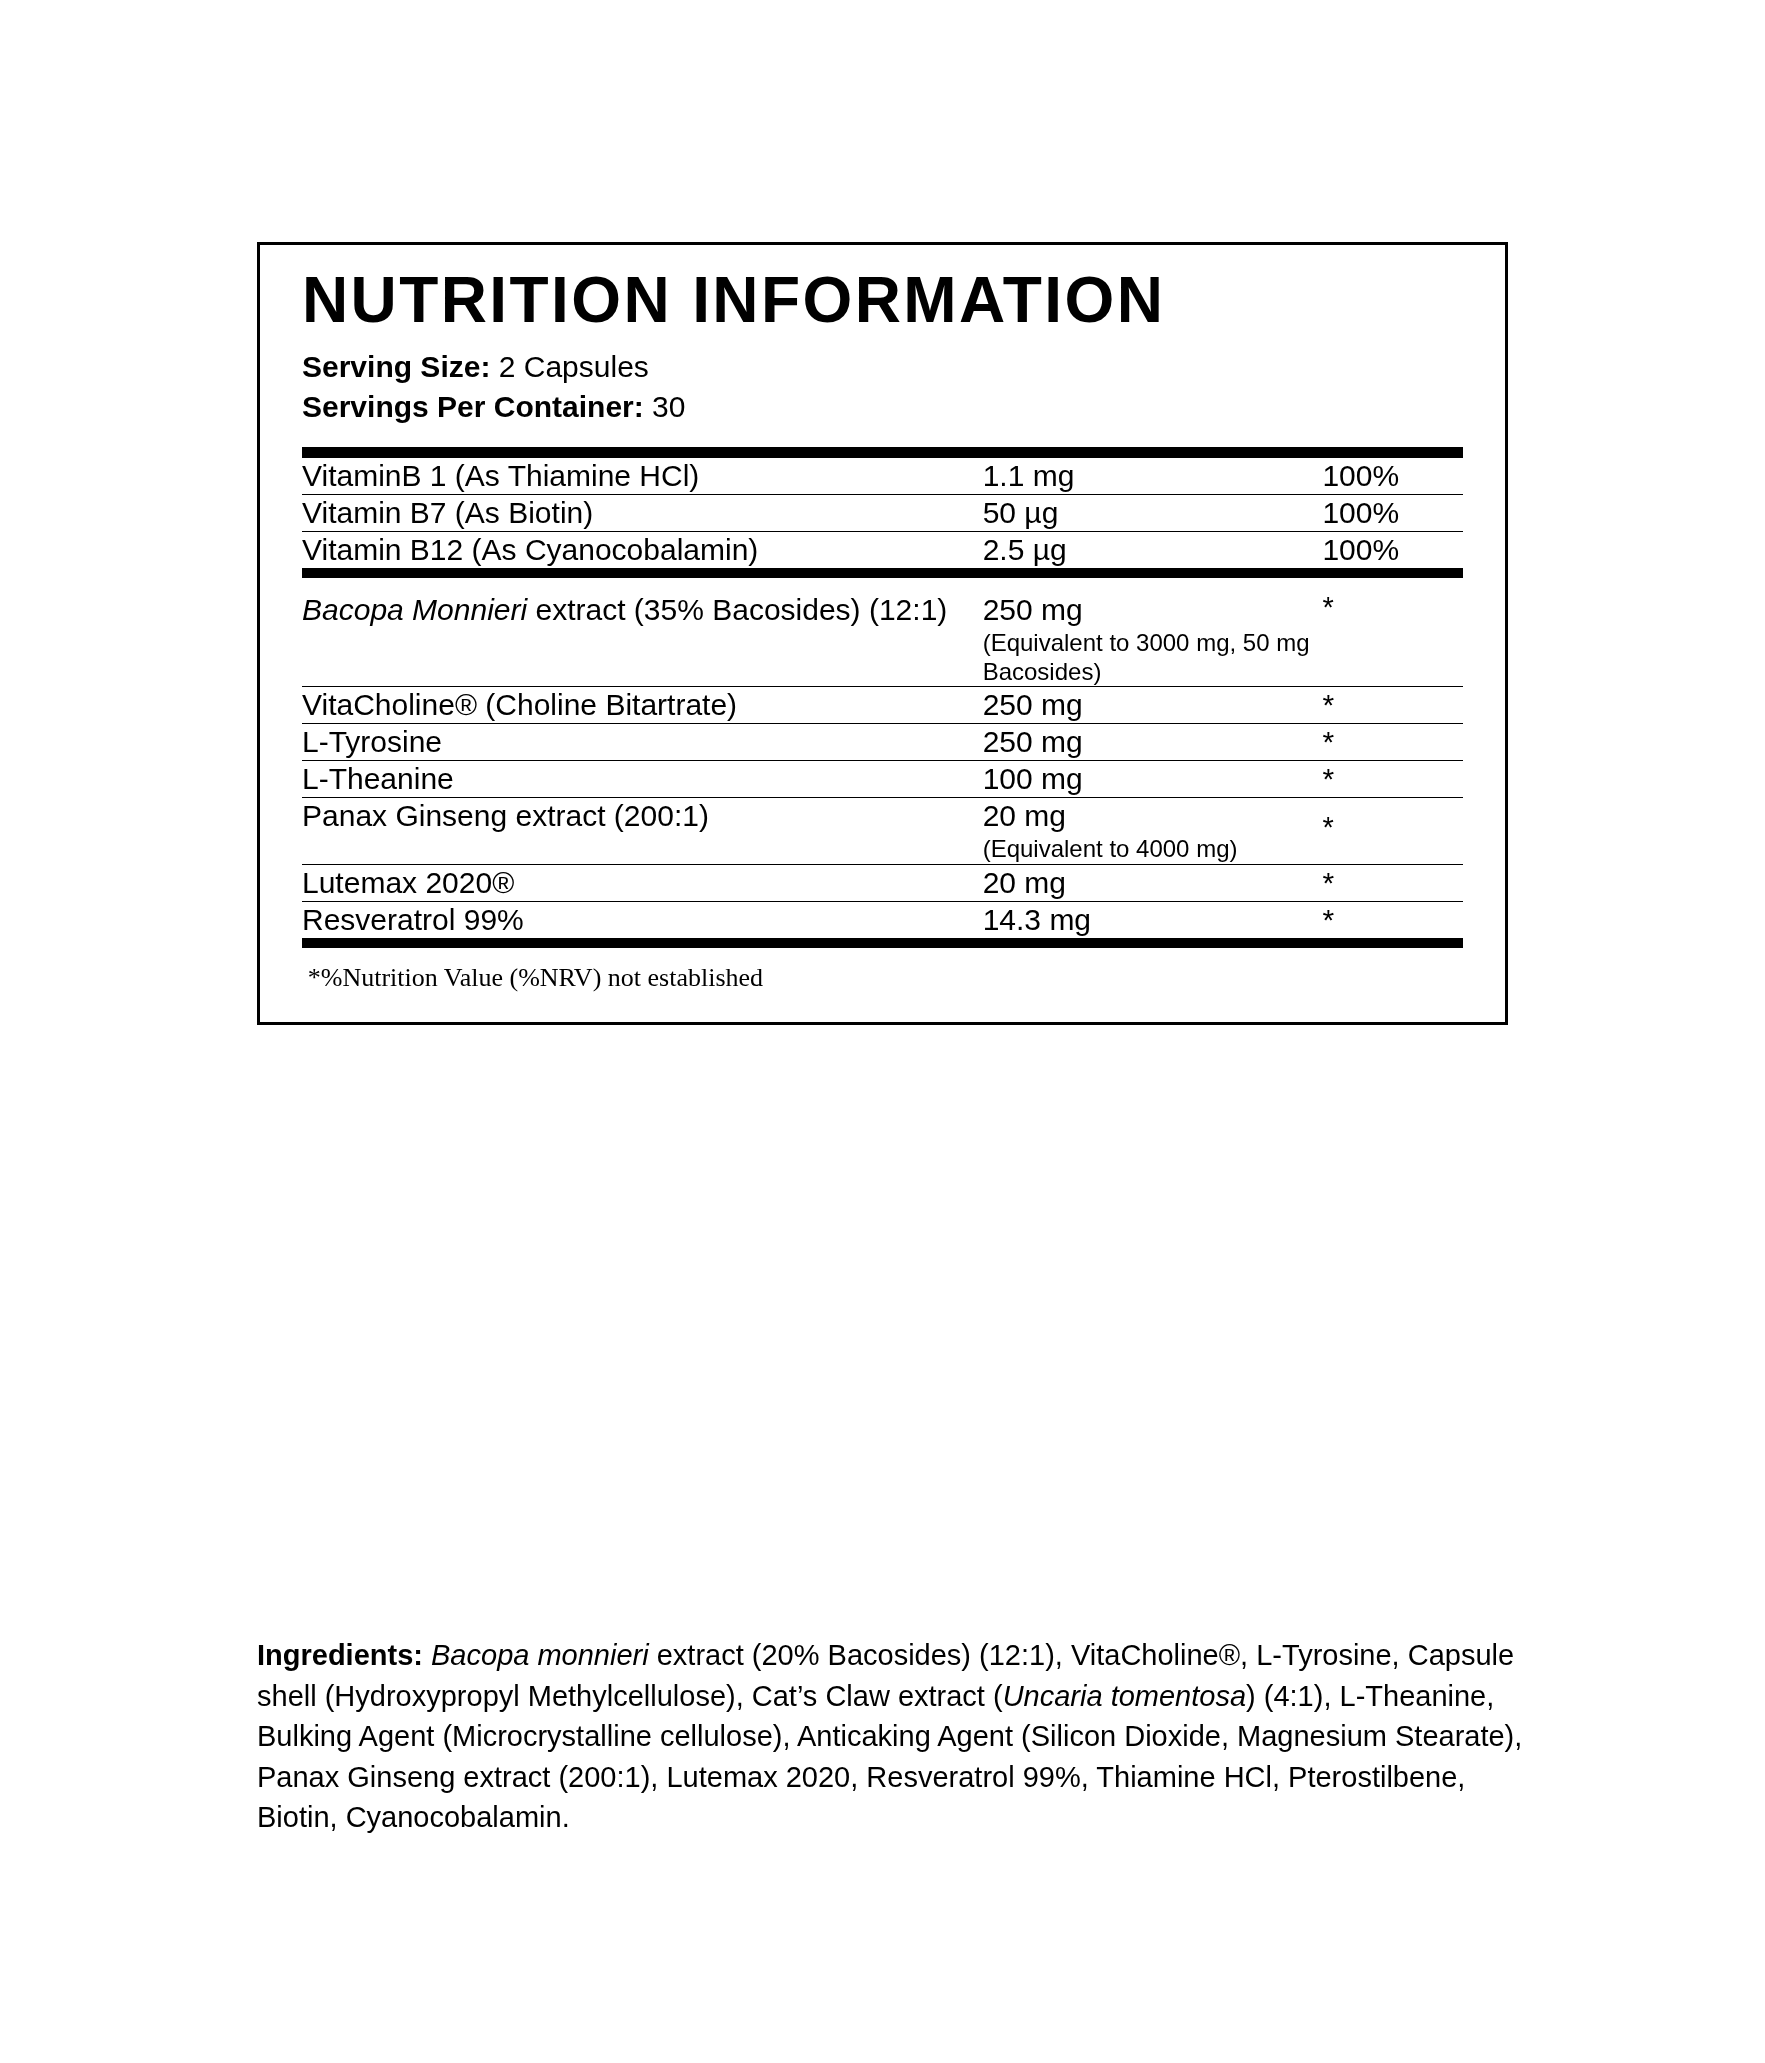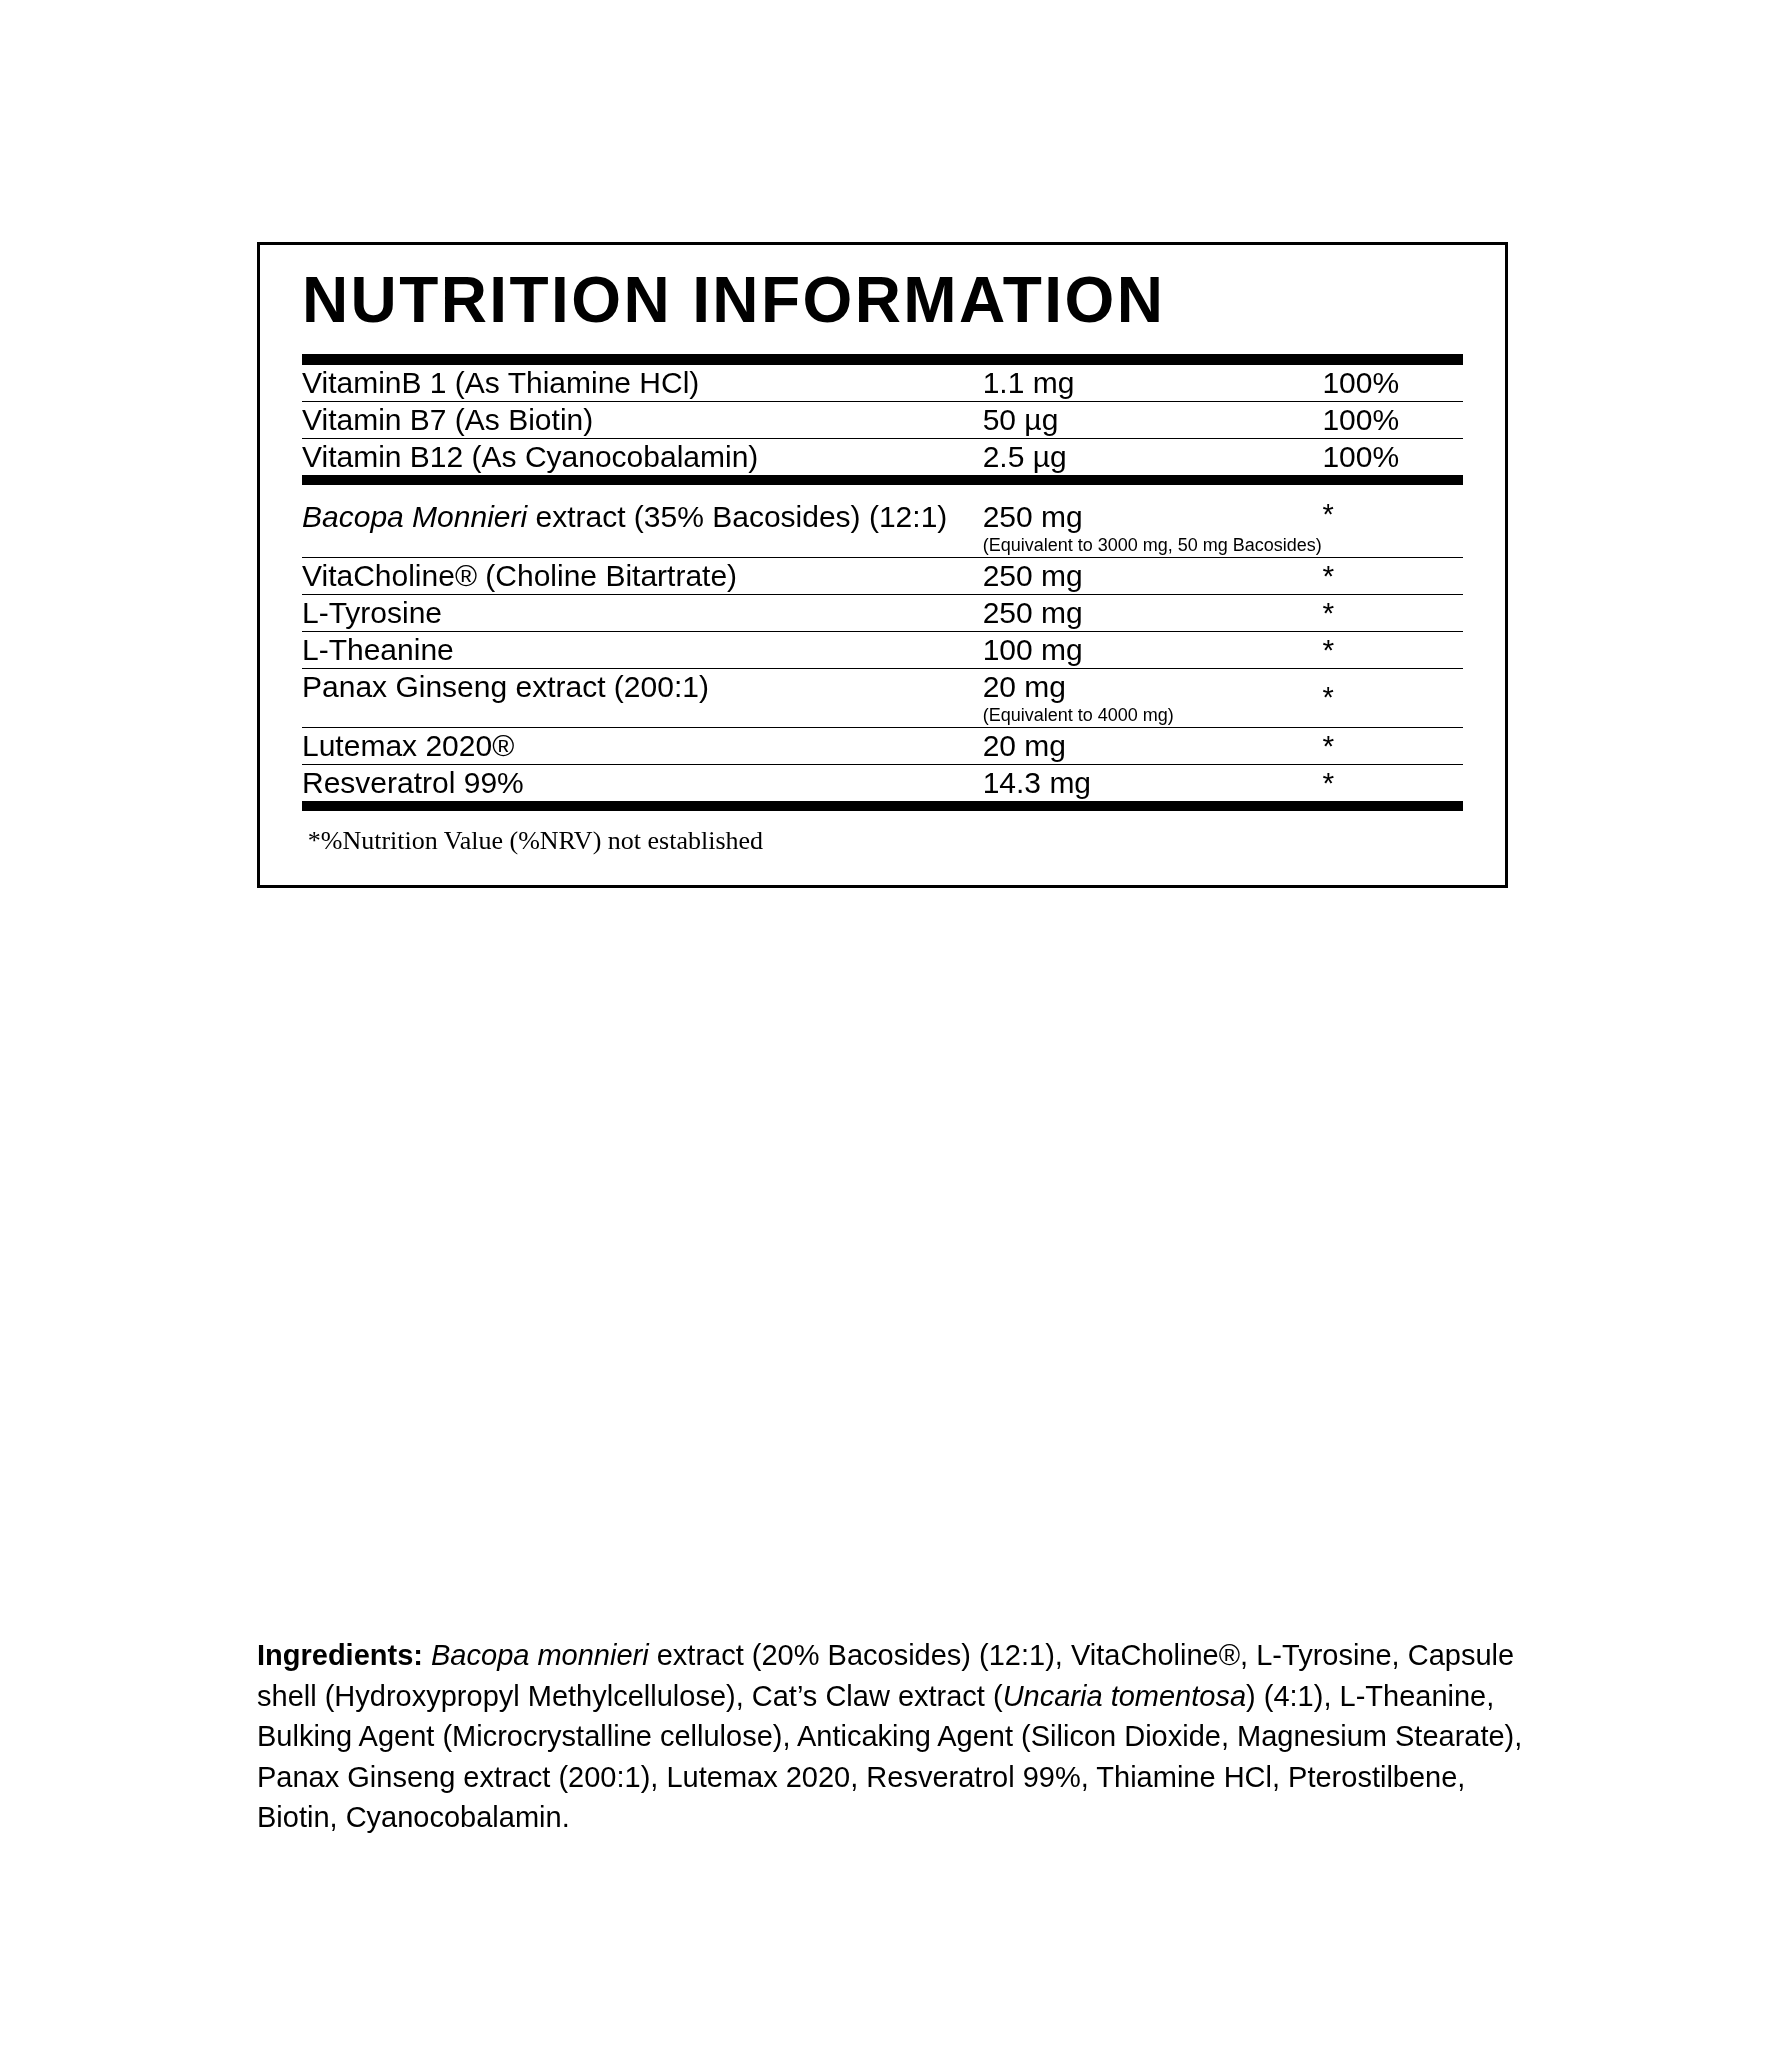--- a/index.html
+++ b/index.html
@@ -95,21 +95,21 @@
   td.pct {
     text-align: right;
     width: 127px;
     line-height: 1.2;
   }
   td.pct.star {
     font-size: 29px;
     padding-top: 11.5px;
   }
   .sub {
-    font-size: 18px;
+    font-size: 24px;
     line-height: 1.22;
     display: block;
   }
   .ital {
     font-style: italic;
   }
   .footnote {
     font-size: 26px;
     padding: 15.4px 0 0 5.8px;
     font-family: Liberation Serif, serif;
@@ -129,20 +129,30 @@
 </style>
 </head>
 <body>
 
 <div class="page">
 
   <div class="panel">
 
     <h1 class="title">NUTRITION INFORMATION</h1>
 
+    <div class="serving-block">
+      <div>
+        <span class="lbl">Serving Size:</span>
+        <span>2 Capsules</span>
+      </div>
+      <div>
+        <span class="lbl">Servings Per Container:</span>
+        <span>30</span>
+      </div>
+    </div>
 
     <div class="rule-thick"></div>
 
     <table class="nut">
       <tbody>
 
         <tr class="row">
           <td class="name">VitaminB 1 (As Thiamine HCl)</td>
           <td class="amount">1.1 mg</td>
           <td class="pct">100%</td>

